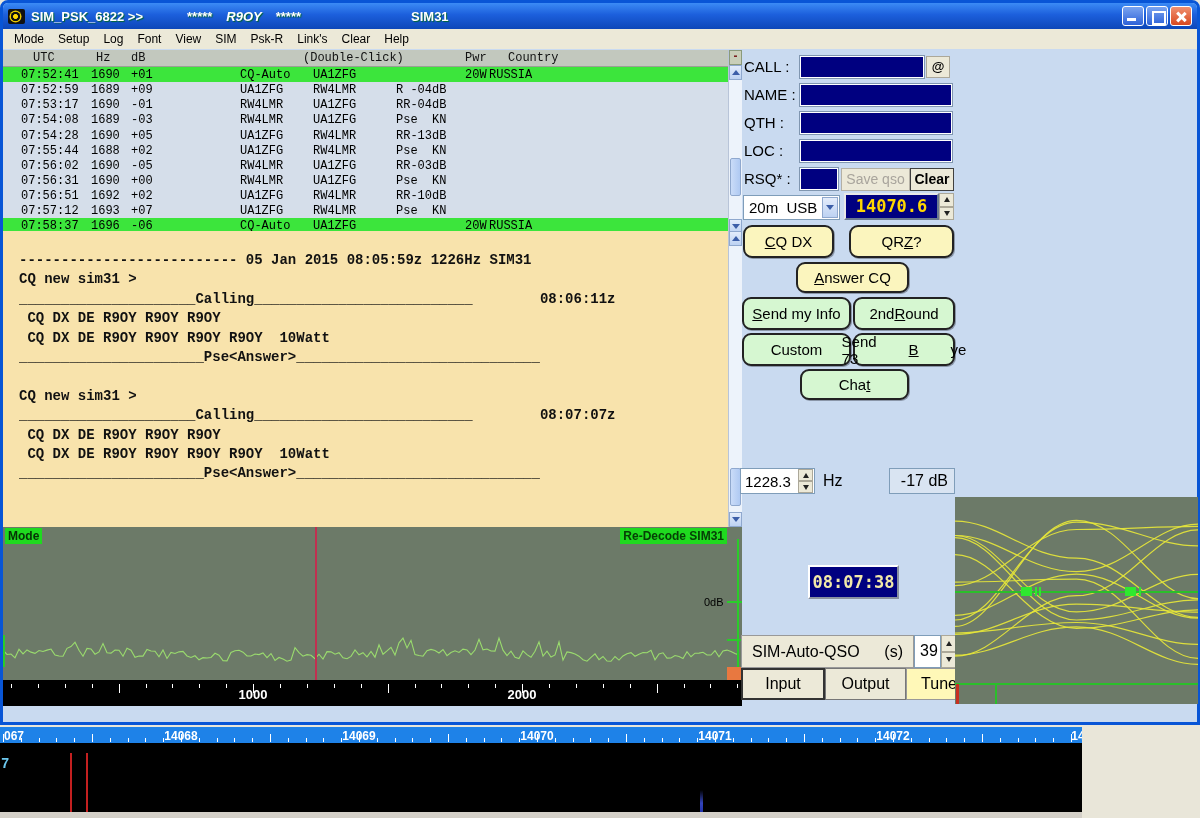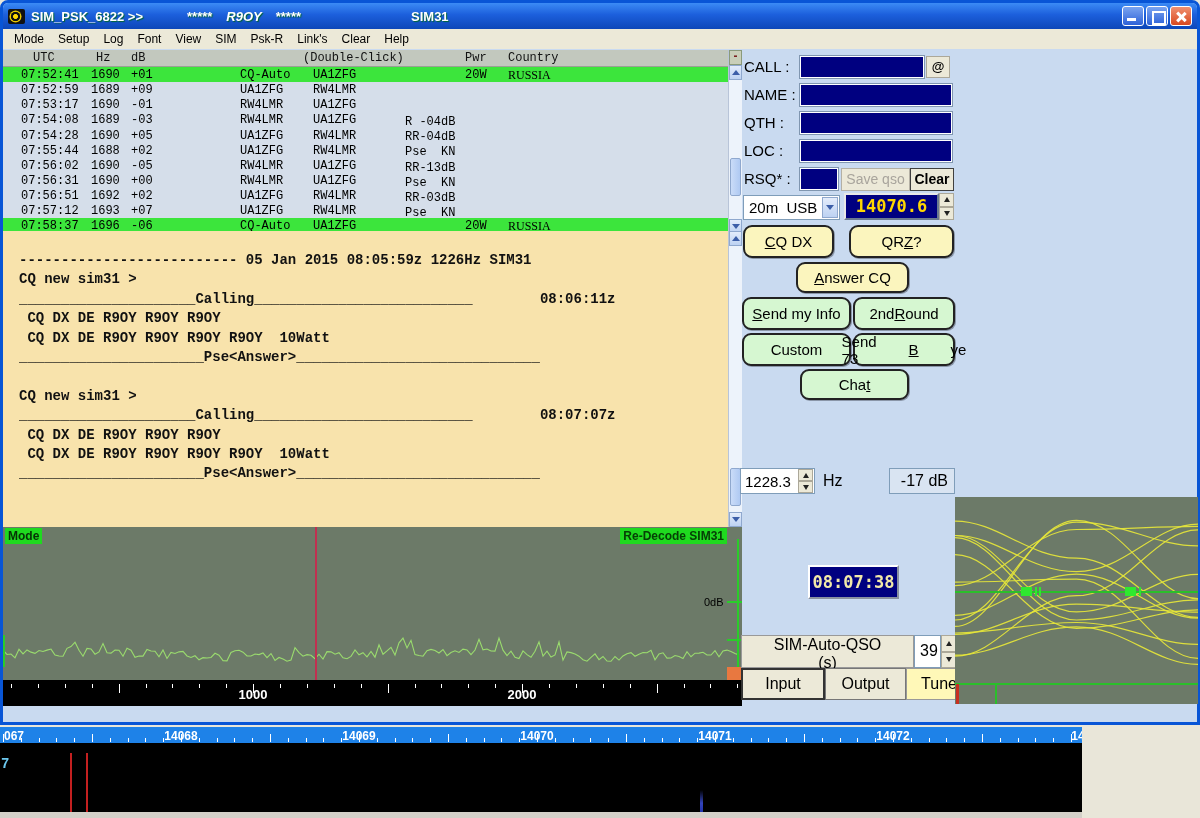--- a/index.html
+++ b/index.html
@@ -35,21 +35,21 @@
   .mitem { padding:2px 7px; cursor:default; }
 
   
   #logtable { position:absolute; left:0; top:47px; width:725px; height:184px;
     background:#D5DEEA; font-family:"Liberation Mono", monospace; font-size:12px; overflow:hidden; }
   #loghead { height:17px; background:#C2C8BE; border-bottom:1px solid #9aa094; position:relative; color:#111; }
   #loghead span, .log-row span { position:absolute; white-space:pre; top:1px; }
   .h-utc{left:30px;} .h-hz{left:93px;} .h-db{left:128px;} .h-mid{left:300px;} .h-pwr{left:462px;} .h-country{left:505px;}
   .log-row { position:relative; height:15.15px; }
   .log-row.hl { background:#3CE53C; }
-  .c0{left:18px;} .c1{left:88px;} .c2{left:128px;} .c3{left:237px;} .c4{left:310px;} .c5{left:402px;margin-top:32px;} .c6{left:462px;} .c7{left:505px;font-family:Liberation Serif, serif;}
+  .c0{left:18px;} .c1{left:88px;} .c2{left:128px;} .c3{left:237px;} .c4{left:310px;} .c5{left:393px;} .c6{left:462px;} .c7{left:486px;}
 
   
   .sbar { position:absolute; width:14px; background:#EDF3FB; border-left:1px solid #B8C4D8; }
   #tscroll { left:725px; top:47px; height:184px; }
   #termscroll { left:725px; top:228px; height:296px; }
   .sb-min { height:15px; background:#C9CFB9; border:1px solid #8a9a7a; color:#7a2020; font-weight:bold;
     font-size:12px; line-height:11px; text-align:center; }
   .sb-btn { height:15px; background:linear-gradient(180deg,#E3ECFB,#BDD2F2); border:1px solid #8FA8CE;
     display:flex; align-items:center; justify-content:center; }
   .tri-up { width:0; height:0; border-left:4px solid transparent; border-right:4px solid transparent; border-bottom:5px solid #3C5EA8; }
@@ -141,21 +141,21 @@
   #hzLabel{left:820px; top:469px; font-size:16px;}
   #snrBox{position:absolute; left:886px; top:465px; width:66px; height:26px; background:#D9E4F2;
     border:1px solid #7F9DB9; font-size:16px; text-align:right; padding:3px 6px 0 0; color:#000;}
 
   #clock{position:absolute; left:805px; top:562px; width:91px; height:34px; background:#000080;
     border:2px solid; border-color:#fff #8890A0 #8890A0 #fff; color:#F2E9A8; font-weight:bold;
     font-size:17px; font-family:"DejaVu Sans Mono",monospace; display:flex; align-items:center; justify-content:center;}
   #zerodb{left:701px; top:593px; font-size:11px;}
 
   #autoQsoBtn{position:absolute; left:738px; top:632px; width:173px; height:33px; background:#ECE9D8;
-    border:1px solid #999; font-size:16px; color:#000; display:flex; align-items:center; padding:0 10px; justify-content:space-between;flex-direction:column;}
+    border:1px solid #999; font-size:16px; color:#000; display:flex; align-items:center; padding:0 10px; justify-content:space-between;}
   #autoVal{position:absolute; left:911px; top:632px; width:27px; height:33px; background:#fff;
     border:1px solid #7F9DB9; font-size:16px; padding:6px 0 18px 5px;}
   #autoSpin{left:938px; top:632px; height:33px;}
   .bbtn{position:absolute; top:665px; height:32px; background:#ECE9D8; font-size:16px; color:#000;
     display:flex; align-items:center; justify-content:center;}
   #inputBtn{left:738px; width:84px; border:2px solid #333;}
   #outputBtn{left:822px; width:81px; border:1px solid #777;}
   #tuneBtn{left:903px; width:66px; border:1px solid #999; background:#FFF8B8;}
 
   

